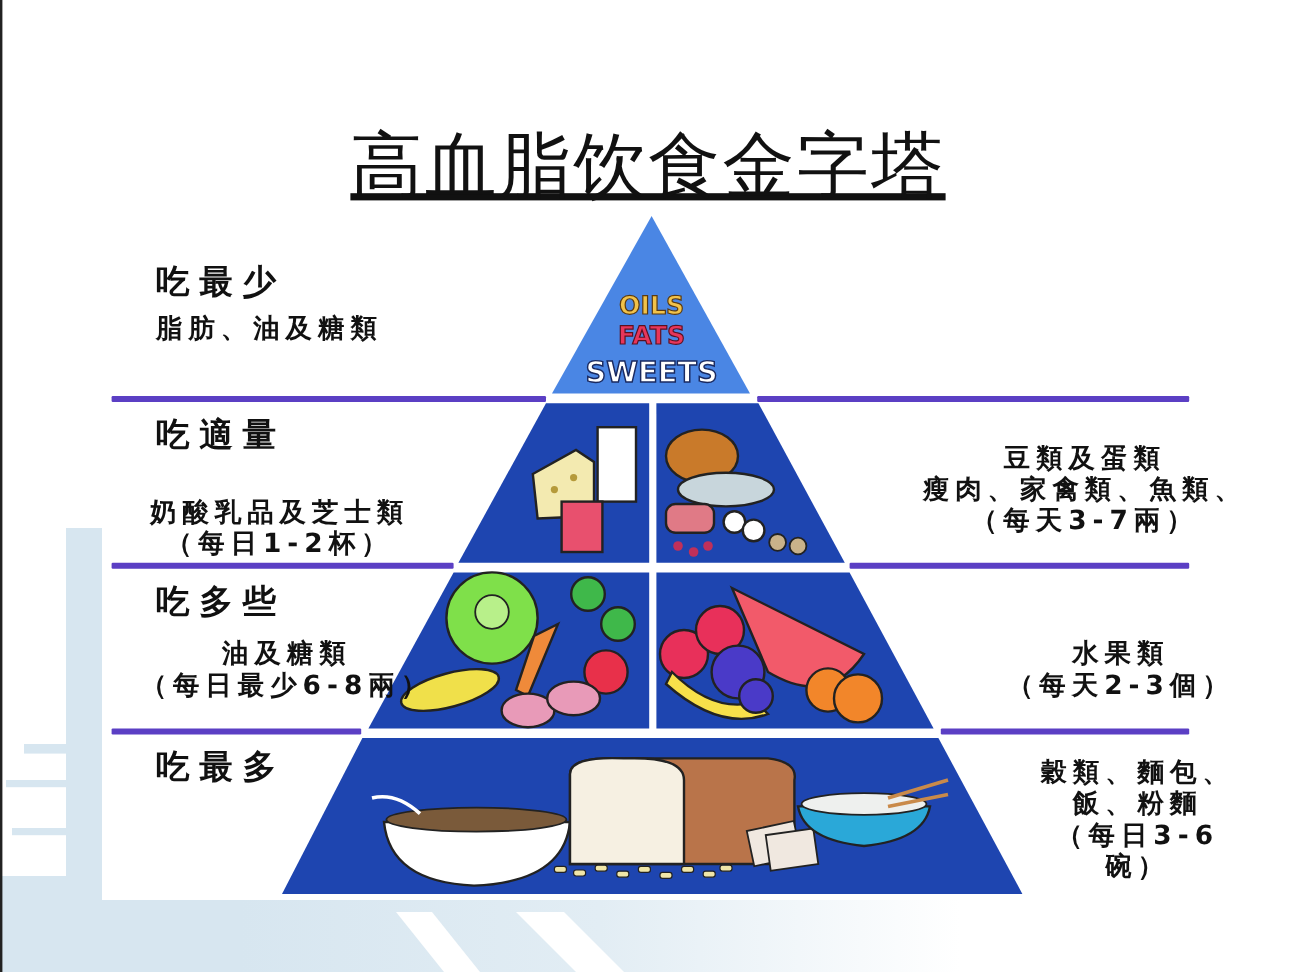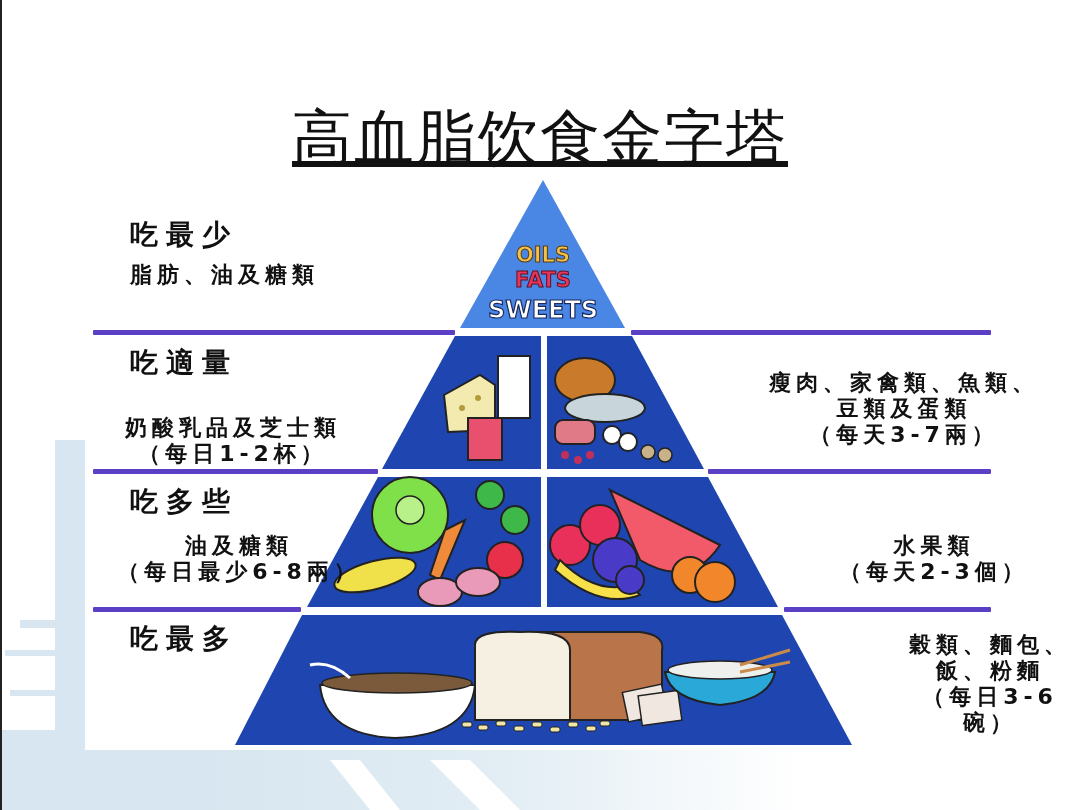--- a/index.html
+++ b/index.html
@@ -147,33 +147,33 @@
 
 <div class="label tier-heading" style="left:96px; top:216px;">吃最少</div>
 <div class="label tier-desc" style="left:96px; top:262px;">脂肪、油及糖類</div>
 
 <div class="label tier-heading" style="left:96px; top:344px;">吃適量</div>
 <div class="label tier-desc center" style="left:84px; top:415px; width:230px;">
   <div>奶酸乳品及芝士類</div>
   <div>（每日1-2杯）</div>
 </div>
 <div class="label tier-desc center" style="left:720px; top:370px; width:300px;">
+  <div>豆類及蛋類</div>
   <div>瘦肉、家禽類、魚類、</div>
-  <div>豆類及蛋類</div>
   <div>（每天3-7兩）</div>
 </div>
 
 <div class="label tier-heading" style="left:96px; top:483px;">吃多些</div>
 <div class="label tier-desc center" style="left:80px; top:533px; width:250px;">
   <div>油及糖類</div>
   <div>（每日最少6-8兩）</div>
 </div>
 <div class="label tier-desc center" style="left:800px; top:533px; width:200px;">
   <div>水果類</div>
   <div>（每天2-3個）</div>
 </div>
 
 <div class="label tier-heading" style="left:96px; top:620px;">吃最多</div>
-<div class="label tier-desc center" style="left:866px; top:632px; width:180px;">
+<div class="label tier-desc center" style="left:824px; top:632px; width:180px;">
   <div>穀類、麵包、</div>
   <div>飯、粉麵</div>
   <div>（每日3-6碗）</div>
 </div>
 
 </body></html>

